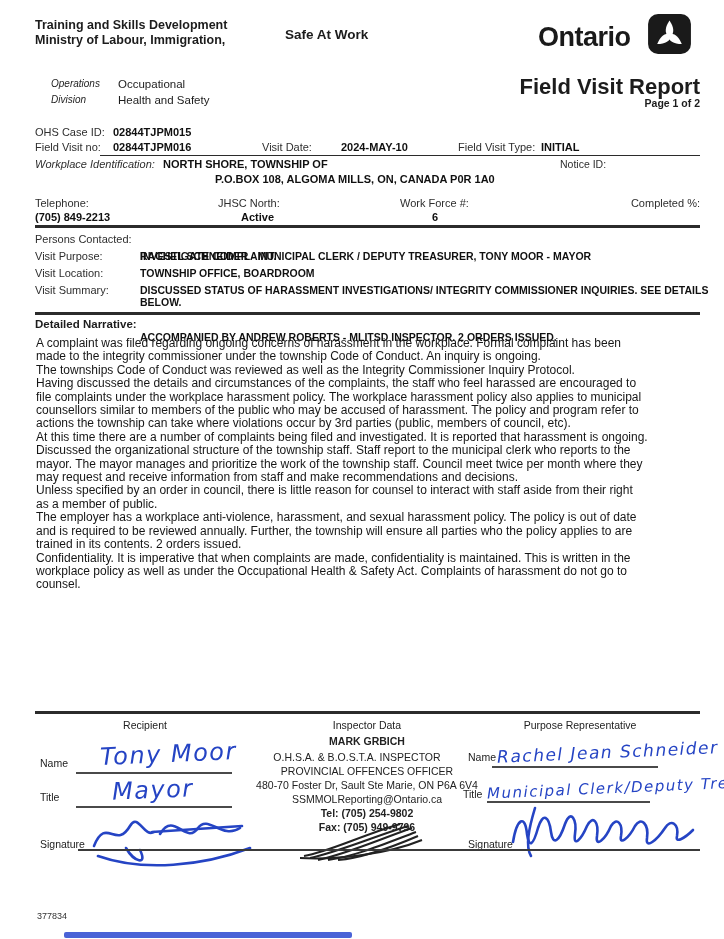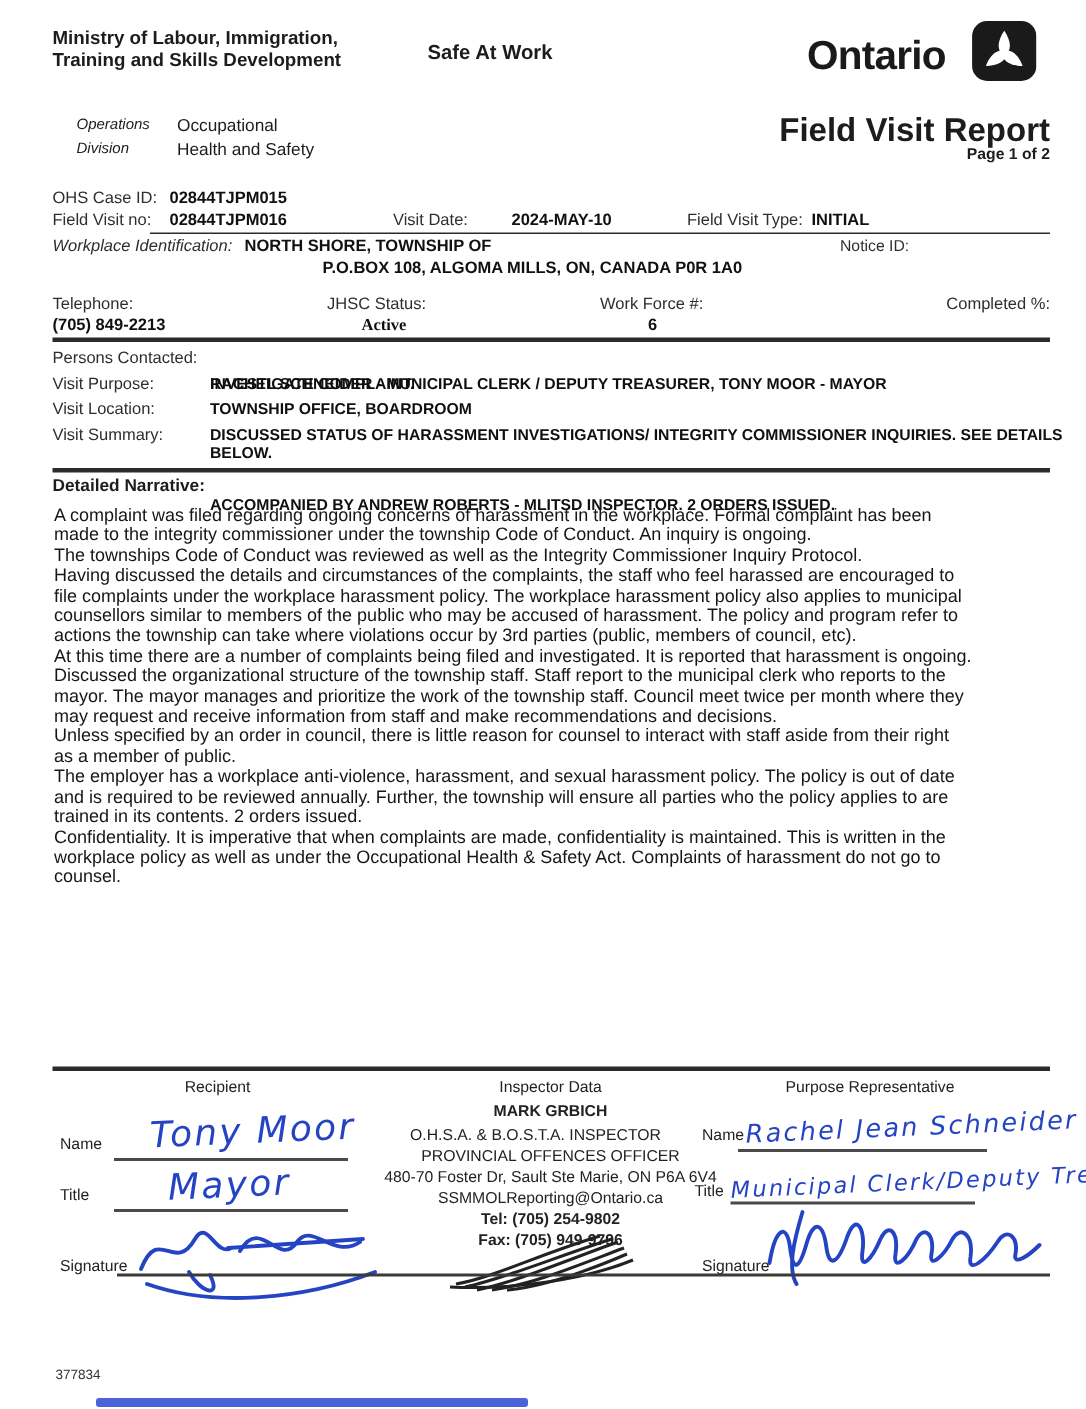--- a/index.html
+++ b/index.html
@@ -18,22 +18,22 @@
   .narr div{margin:0;}
   .ctr{text-align:center;}
   .insp-line{font-size:10.5px;color:#222;}
 </style>
 </head>
 <body>
 
 <div class="page">
 
   <div class="abs" style="left:35px;top:18px;font-size:12.5px;font-weight:bold;line-height:15px;">
+    <div>Training and Skills Development</div>
     <div>Ministry of Labour, Immigration,</div>
-    <div>Training and Skills Development</div>
   </div>
 
   <div class="abs" style="left:285px;top:27px;font-size:13.5px;font-weight:bold;">Safe At Work</div>
 
   <div class="abs" style="left:538px;top:22px;font-size:27px;font-weight:bold;letter-spacing:-0.5px;color:#1a1a1a;">Ontario</div>
 
   <div class="abs" style="left:648px;top:14px;">
     <svg width="43" height="40" viewBox="0 0 60 56">
       <rect x="0" y="0" width="60" height="56" rx="14" fill="#1a1a1a"></rect>
       <g fill="#ffffff" transform="translate(30,30)">
@@ -68,26 +68,26 @@
   <div class="abs val" style="left:541px;top:141px;">INITIAL</div>
 
   <div class="rule" style="left:100px;top:155px;width:600px;height:1.3px;"></div>
 
   <div class="abs lbl ital" style="left:35px;top:158px;">Workplace Identification:</div>
   <div class="abs val" style="left:163px;top:158px;">NORTH SHORE, TOWNSHIP OF</div>
   <div class="abs lbl sm" style="left:560px;top:158px;">Notice ID:</div>
   <div class="abs val" style="left:183px;top:173px;padding-left:32px;">P.O.BOX 108, ALGOMA MILLS, ON, CANADA P0R 1A0</div>
 
   <div class="abs lbl" style="left:35px;top:197px;">Telephone:</div>
-  <div class="abs lbl" style="left:218px;top:197px;">JHSC Status:</div>
+  <div class="abs lbl" style="left:218px;top:197px;">JHSC North:</div>
   <div class="abs lbl" style="left:400px;top:197px;">Work Force #:</div>
   <div class="abs lbl" style="right:24px;top:197px;">Completed %:</div>
 
   <div class="abs val" style="left:35px;top:211px;">(705) 849-2213</div>
-  <div class="abs val" style="left:241px;top:211px;font-family:Liberation Serif, serif;">Active</div>
+  <div class="abs val" style="left:241px;top:211px;">Active</div>
   <div class="abs val" style="left:432px;top:211px;">6</div>
 
   <div class="rule" style="left:35px;top:225px;width:665px;height:2.5px;"></div>
 
   <div class="abs lbl" style="left:35px;top:233px;">Persons Contacted:</div>
   <div class="abs val sm" style="left:140px;top:250px;">RACHEL SCHNEIDER - MUNICIPAL CLERK / DEPUTY TREASURER, TONY MOOR - MAYOR</div>
 
   <div class="abs lbl" style="left:35px;top:250px;">Visit Purpose:</div>
   <div class="abs val sm" style="left:140px;top:250px;">INVESTIGATE COMPLAINT.</div>
 

